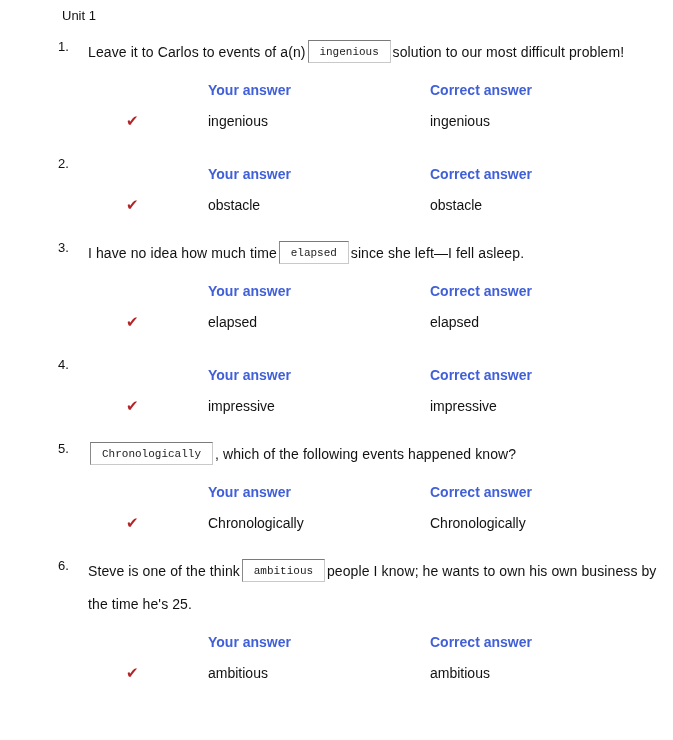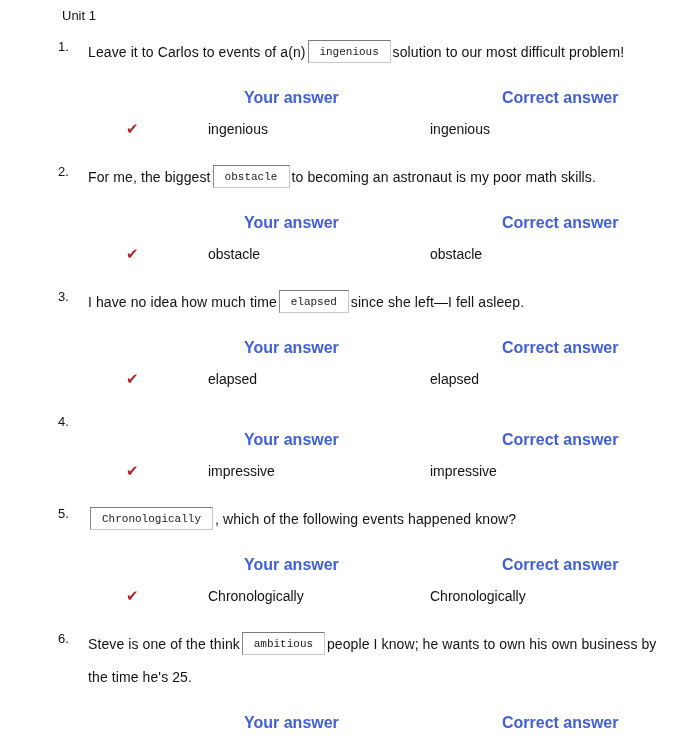--- a/index.html
+++ b/index.html
@@ -61,25 +61,24 @@
     border: 1px solid #9b9b9b;
     border-top-color: #7a7a7a;
     border-left-color: #8a8a8a;
     border-bottom-color: #c9c9c9;
     border-right-color: #c9c9c9;
     outline: none;
   }
   .answer-header {
     display: grid;
     grid-template-columns: 120px 222px 1fr;
-    margin-top: 20px;
-    font-size: 16px;
+    margin-top: 12px;
+    font-size: 14px;
     font-weight: bold;
     line-height: 18px;
-    gap: 36px;
   }
   .answer-header .col-label {
     color: #4160d8;
   }
   .answer-row {
     display: grid;
     grid-template-columns: 120px 222px 1fr;
     margin-top: 13px;
     font-size: 14px;
     line-height: 18px;
@@ -117,21 +116,20 @@
         </div>
         <div class="answer-value">ingenious</div>
         <div class="answer-value">ingenious</div>
       </div>
     </div>
   </div>
 
   <div class="question">
     <div class="q-num">2.</div>
     <div class="q-body">
-      <div class="q-text"><span>For me, the biggest</span><input type="text" class="blank-input" value="obstacle" style="width: 77px;"><span>to becoming an astronaut is my poor math skills.</span></div>
       <div class="answer-header">
         <div></div>
         <div class="col-label">Your answer</div>
         <div class="col-label">Correct answer</div>
       </div>
       <div class="answer-row">
         <div class="check-cell">
           <span class="check-mark">✔</span>
         </div>
         <div class="answer-value">obstacle</div>

